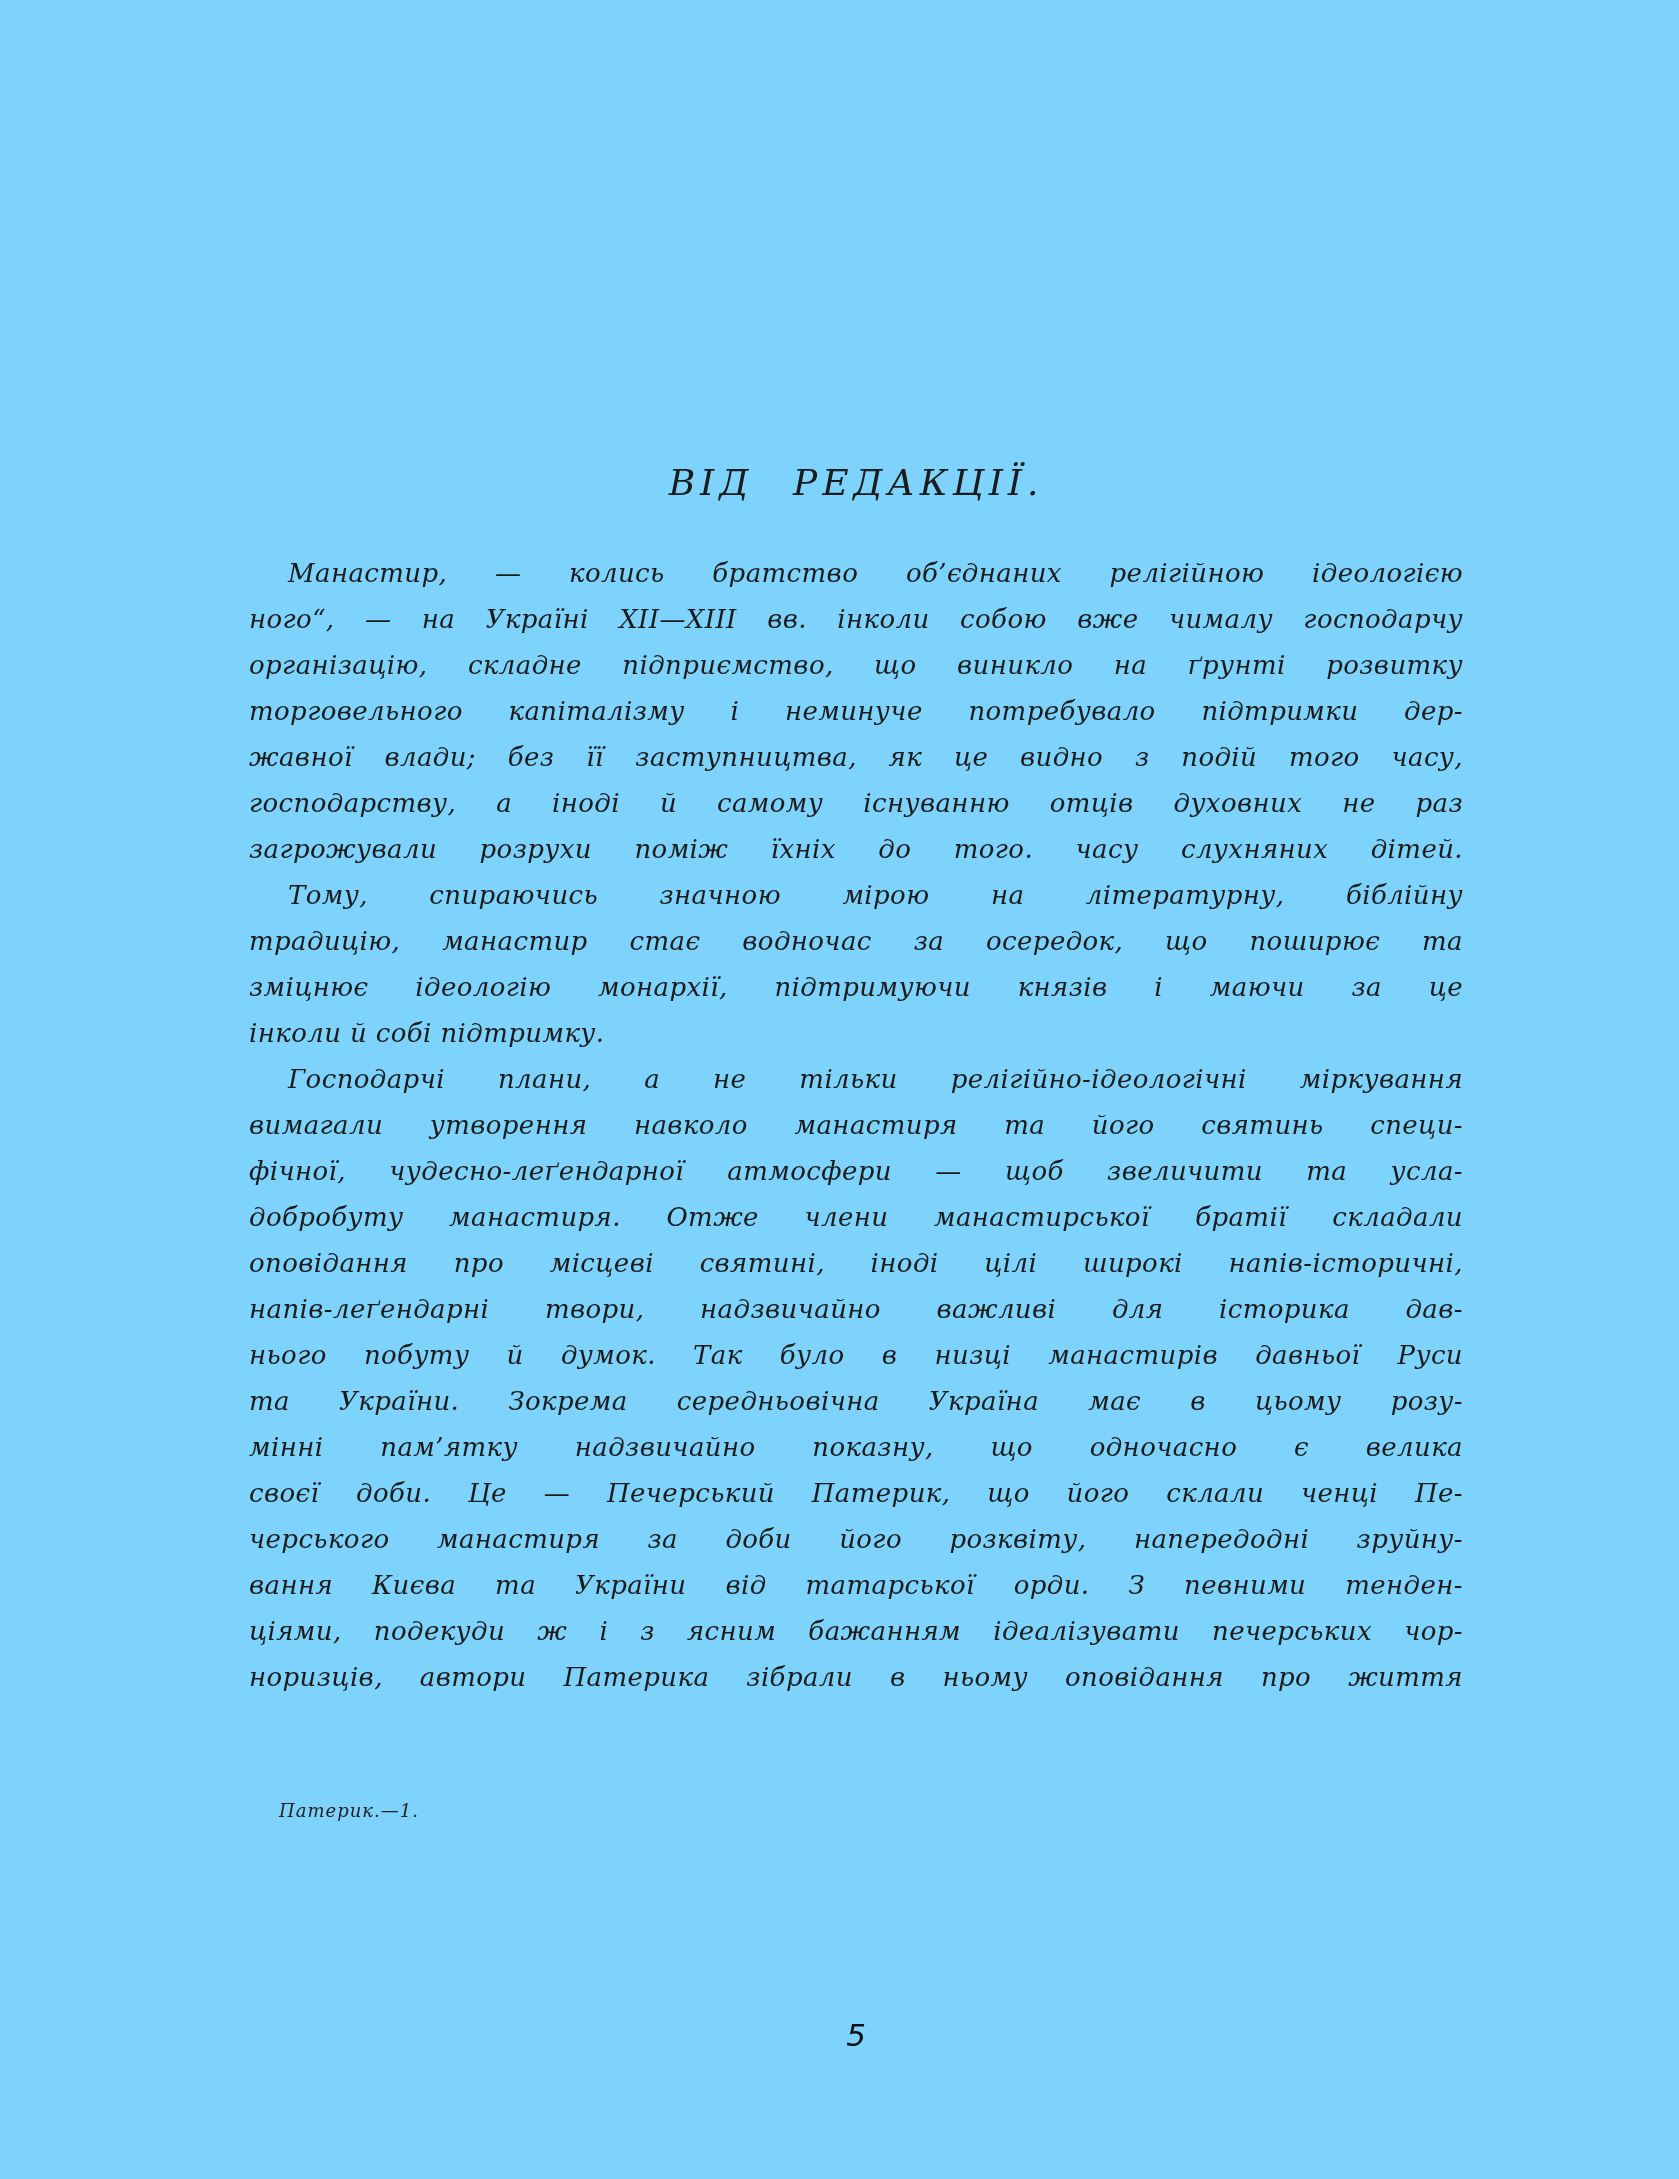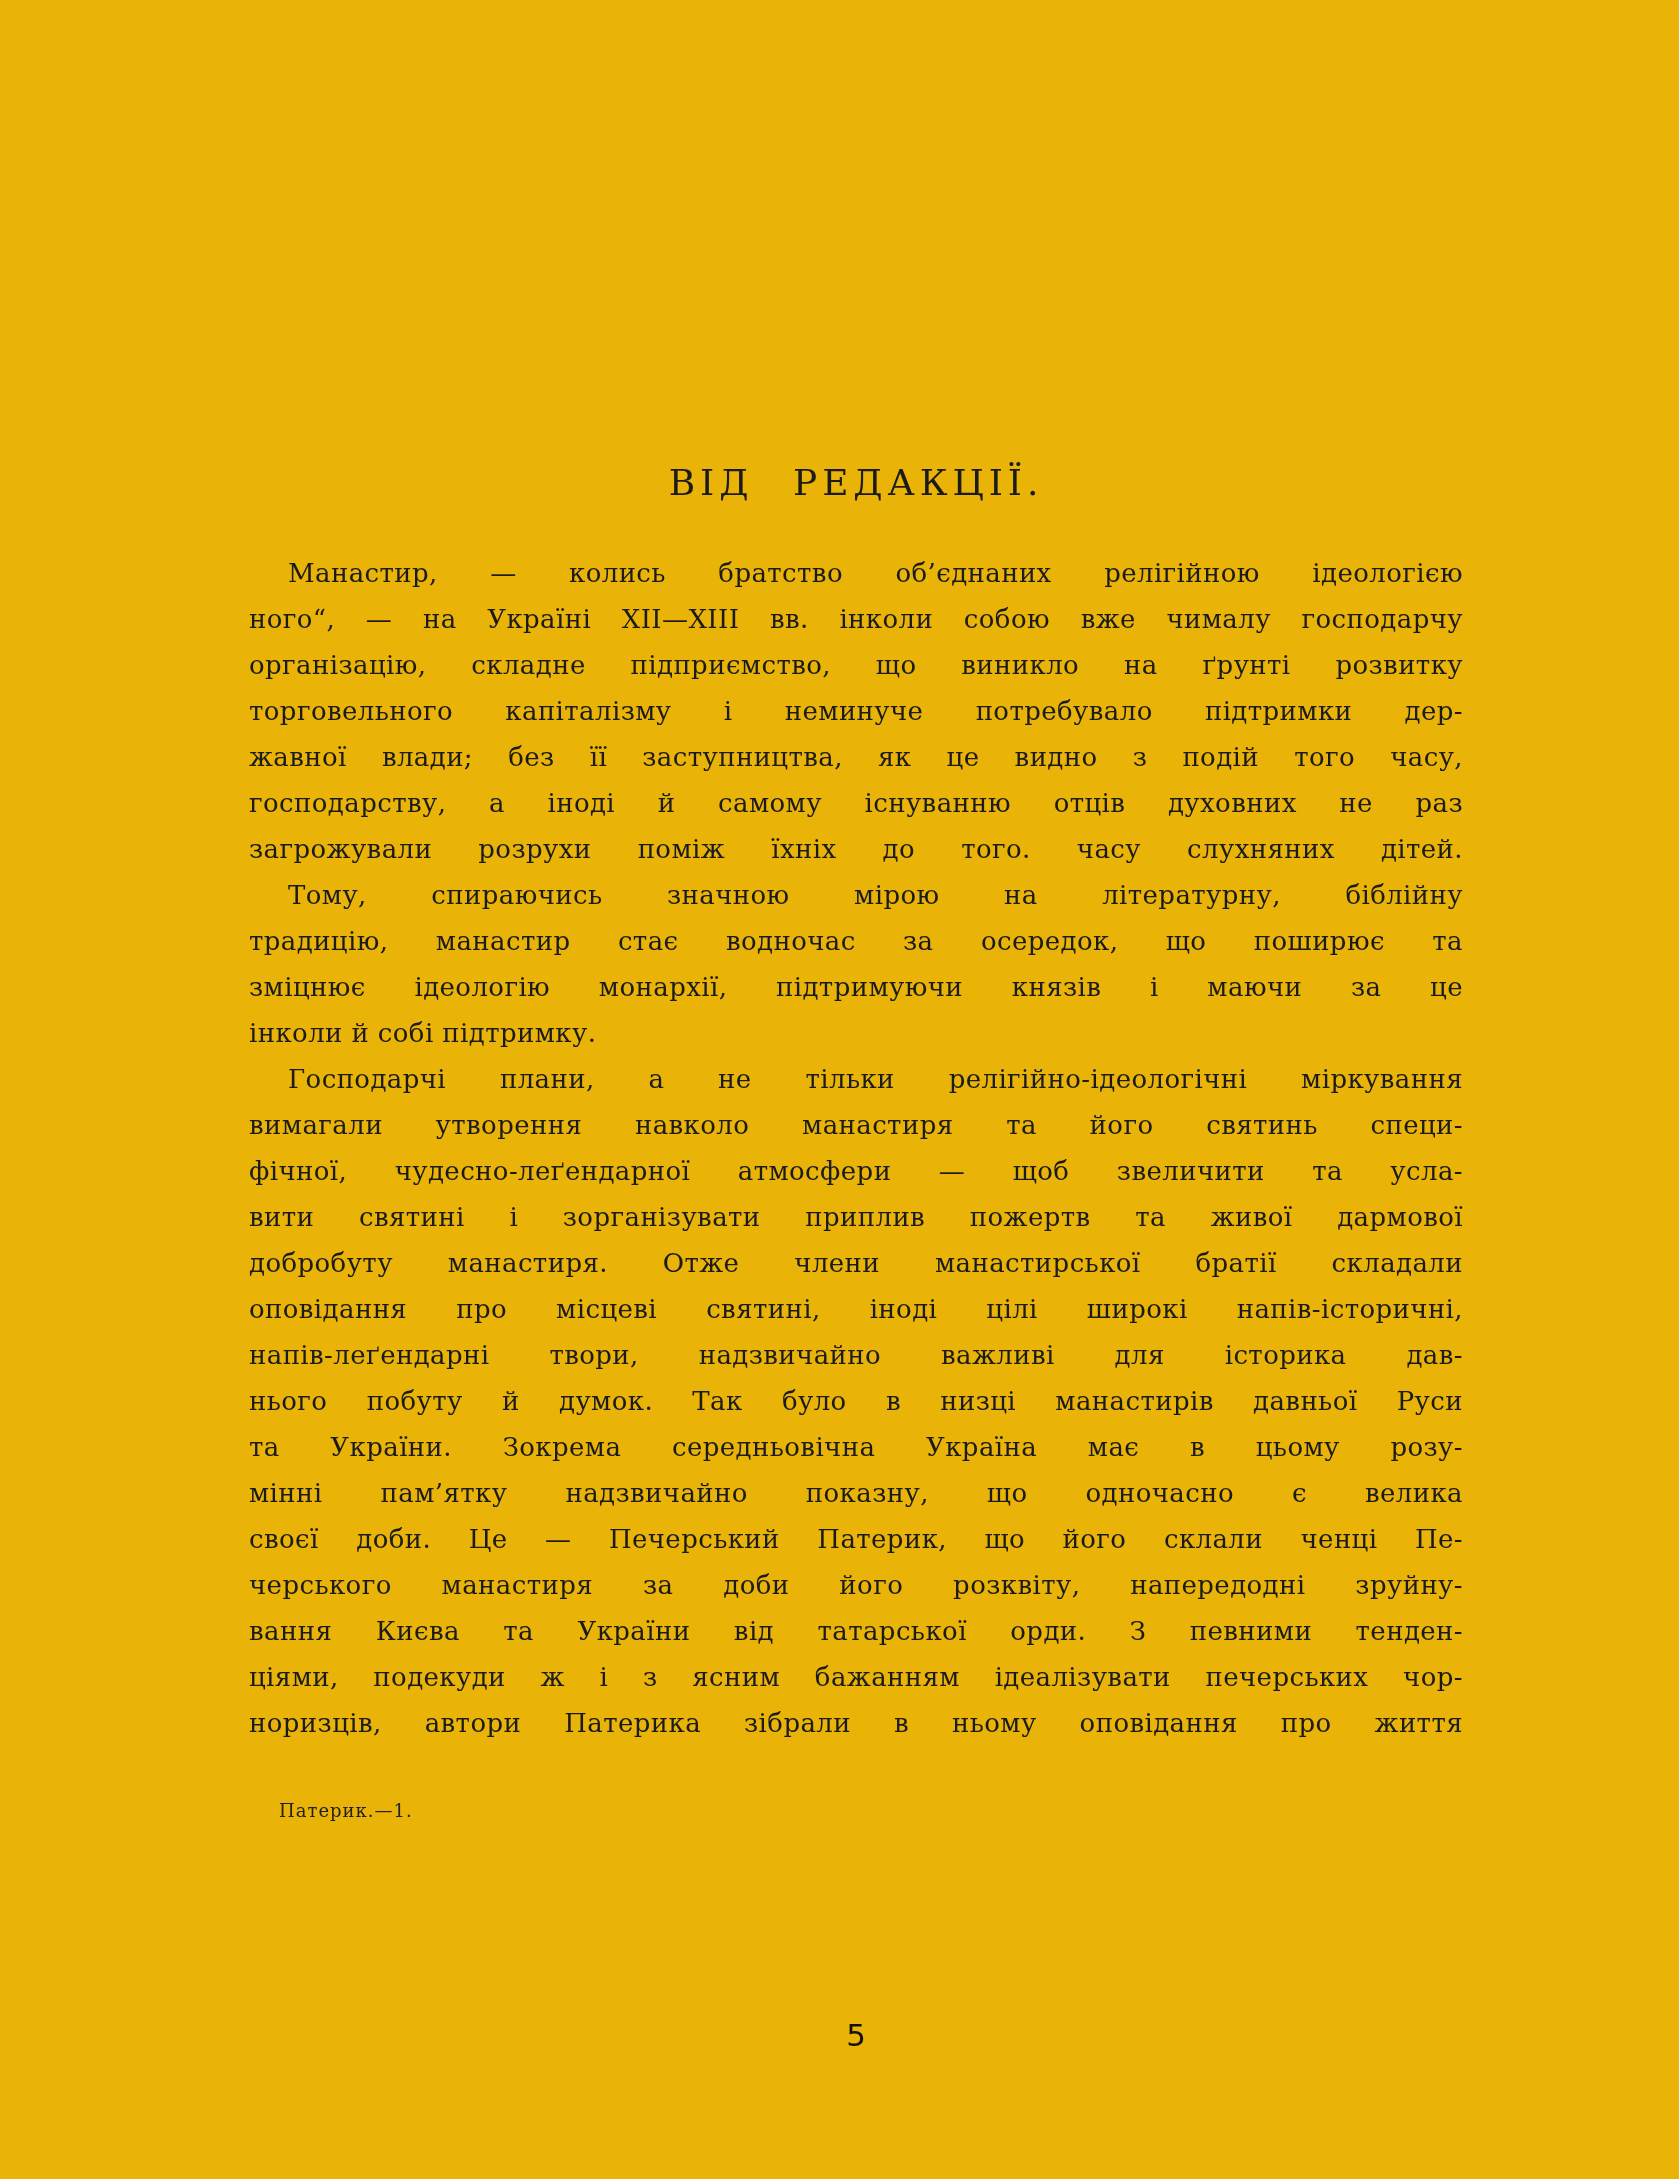--- a/index.html
+++ b/index.html
@@ -4,24 +4,25 @@
 <style>
   html, body {
     margin: 0;
     padding: 0;
     background: #ffffff;
   }
   .page {
     position: relative;
     width: 1679px;
     height: 2180px;
-    background: #eab308;
+    background: #7dd3fc;
     color: #1b1b1b;
     font-family: "DejaVu Serif", serif;
     overflow: hidden;
+    font-style: italic;
   }
   .title {
     position: absolute;
     top: 462px;
     left: 249px;
     width: 1214px;
     text-align: center;
     font-size: 36px;
     font-weight: 500;
     letter-spacing: 4.9px;
@@ -87,21 +88,20 @@
     <div class="line">загрожували розрухи поміж їхніх до того. часу слухняних дітей.</div>
 
     <div class="line indent">Тому, спираючись значною мірою на літературну, біблійну</div>
     <div class="line">традицію, манастир стає водночас за осередок, що поширює та</div>
     <div class="line">зміцнює ідеологію монархії, підтримуючи князів і маючи за це</div>
     <div class="line short">інколи й собі підтримку.</div>
 
     <div class="line indent">Господарчі плани, а не тільки релігійно-ідеологічні міркування</div>
     <div class="line">вимагали утворення навколо манастиря та його святинь специ-</div>
     <div class="line">фічної, чудесно-леґендарної атмосфери — щоб звеличити та усла-</div>
-    <div class="line">вити святині і зорганізувати приплив пожертв та живої дармової</div>
     <div class="line">добробуту манастиря. Отже члени манастирської братії складали</div>
     <div class="line">оповідання про місцеві святині, іноді цілі широкі напів-історичні,</div>
     <div class="line">напів-леґендарні твори, надзвичайно важливі для історика дав-</div>
     <div class="line">нього побуту й думок. Так було в низці манастирів давньої Руси</div>
     <div class="line">та України. Зокрема середньовічна Україна має в цьому розу-</div>
     <div class="line">мінні пам’ятку надзвичайно показну, що одночасно є велика</div>
     <div class="line">своєї доби. Це — Печерський Патерик, що його склали ченці Пе-</div>
     <div class="line">черського манастиря за доби його розквіту, напередодні зруйну-</div>
     <div class="line">вання Києва та України від татарської орди. З певними тенден-</div>
     <div class="line">ціями, подекуди ж і з ясним бажанням ідеалізувати печерських чор-</div>

